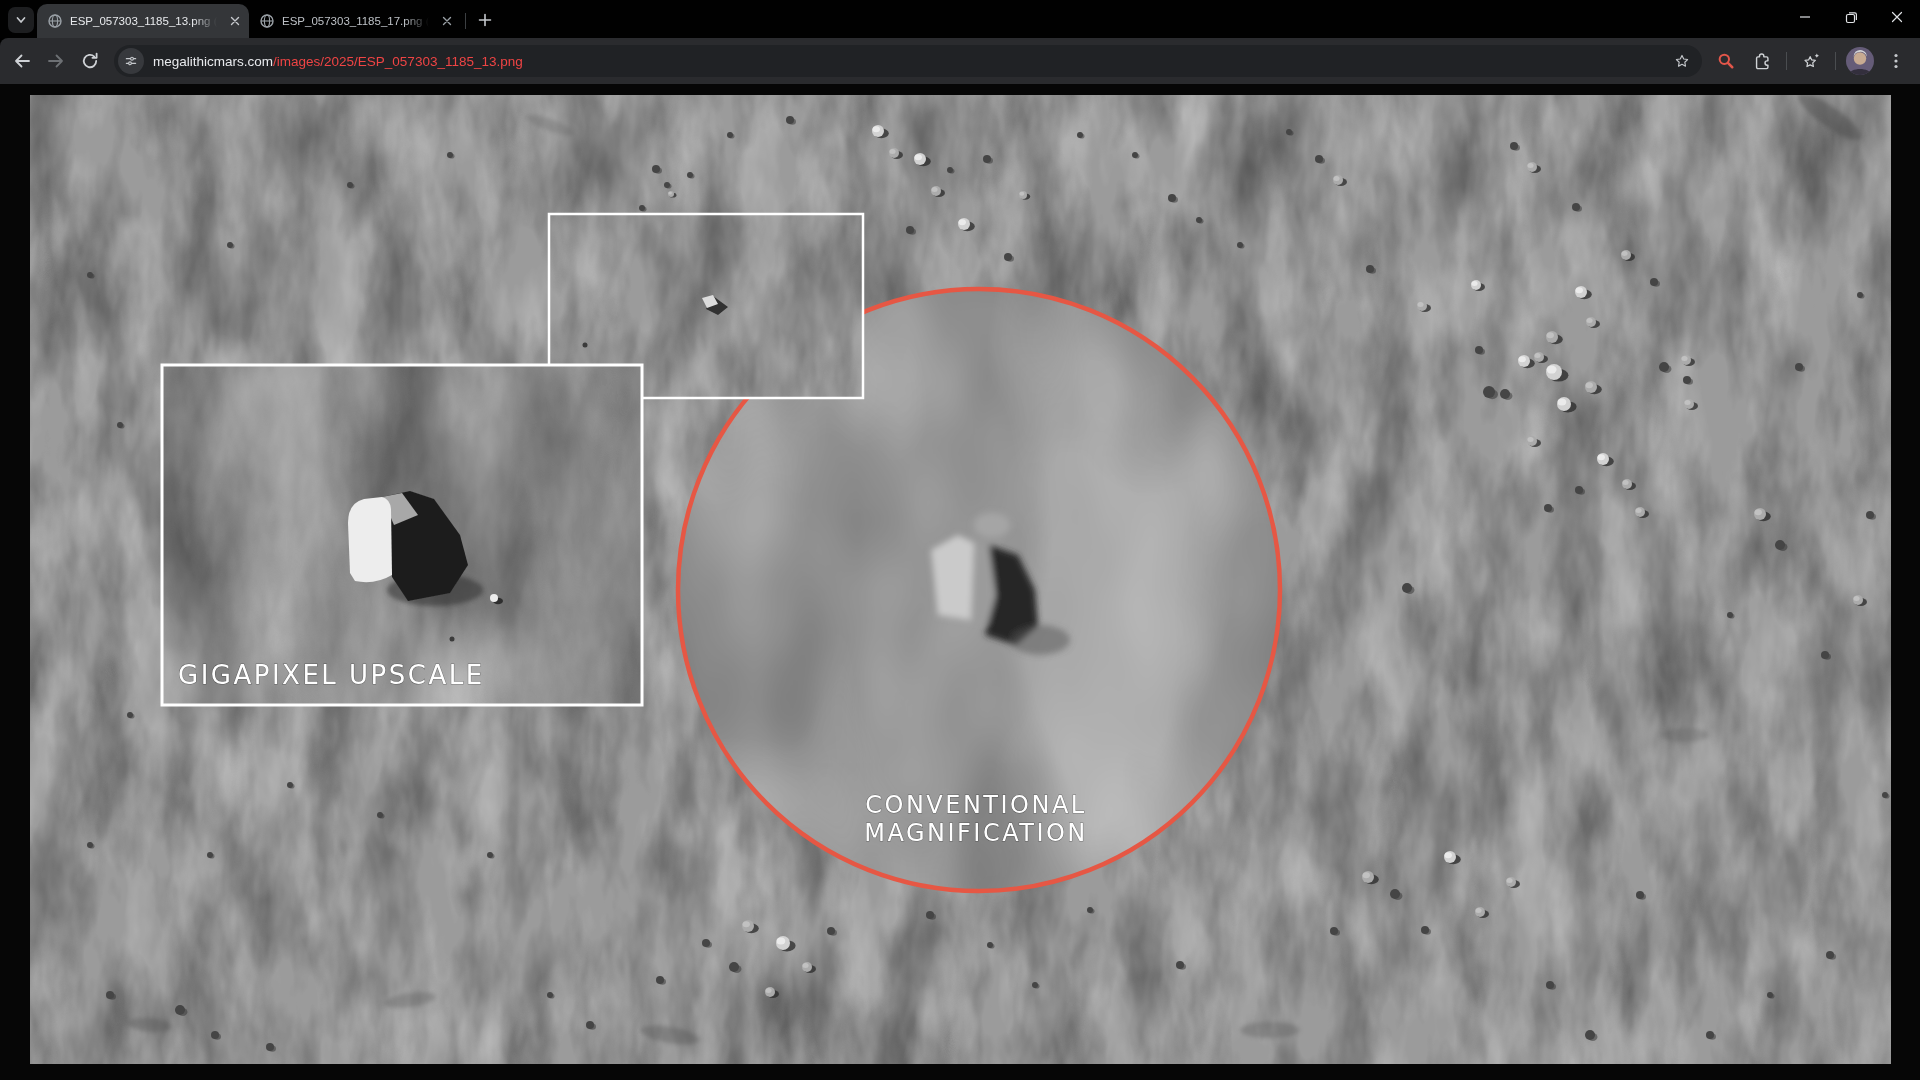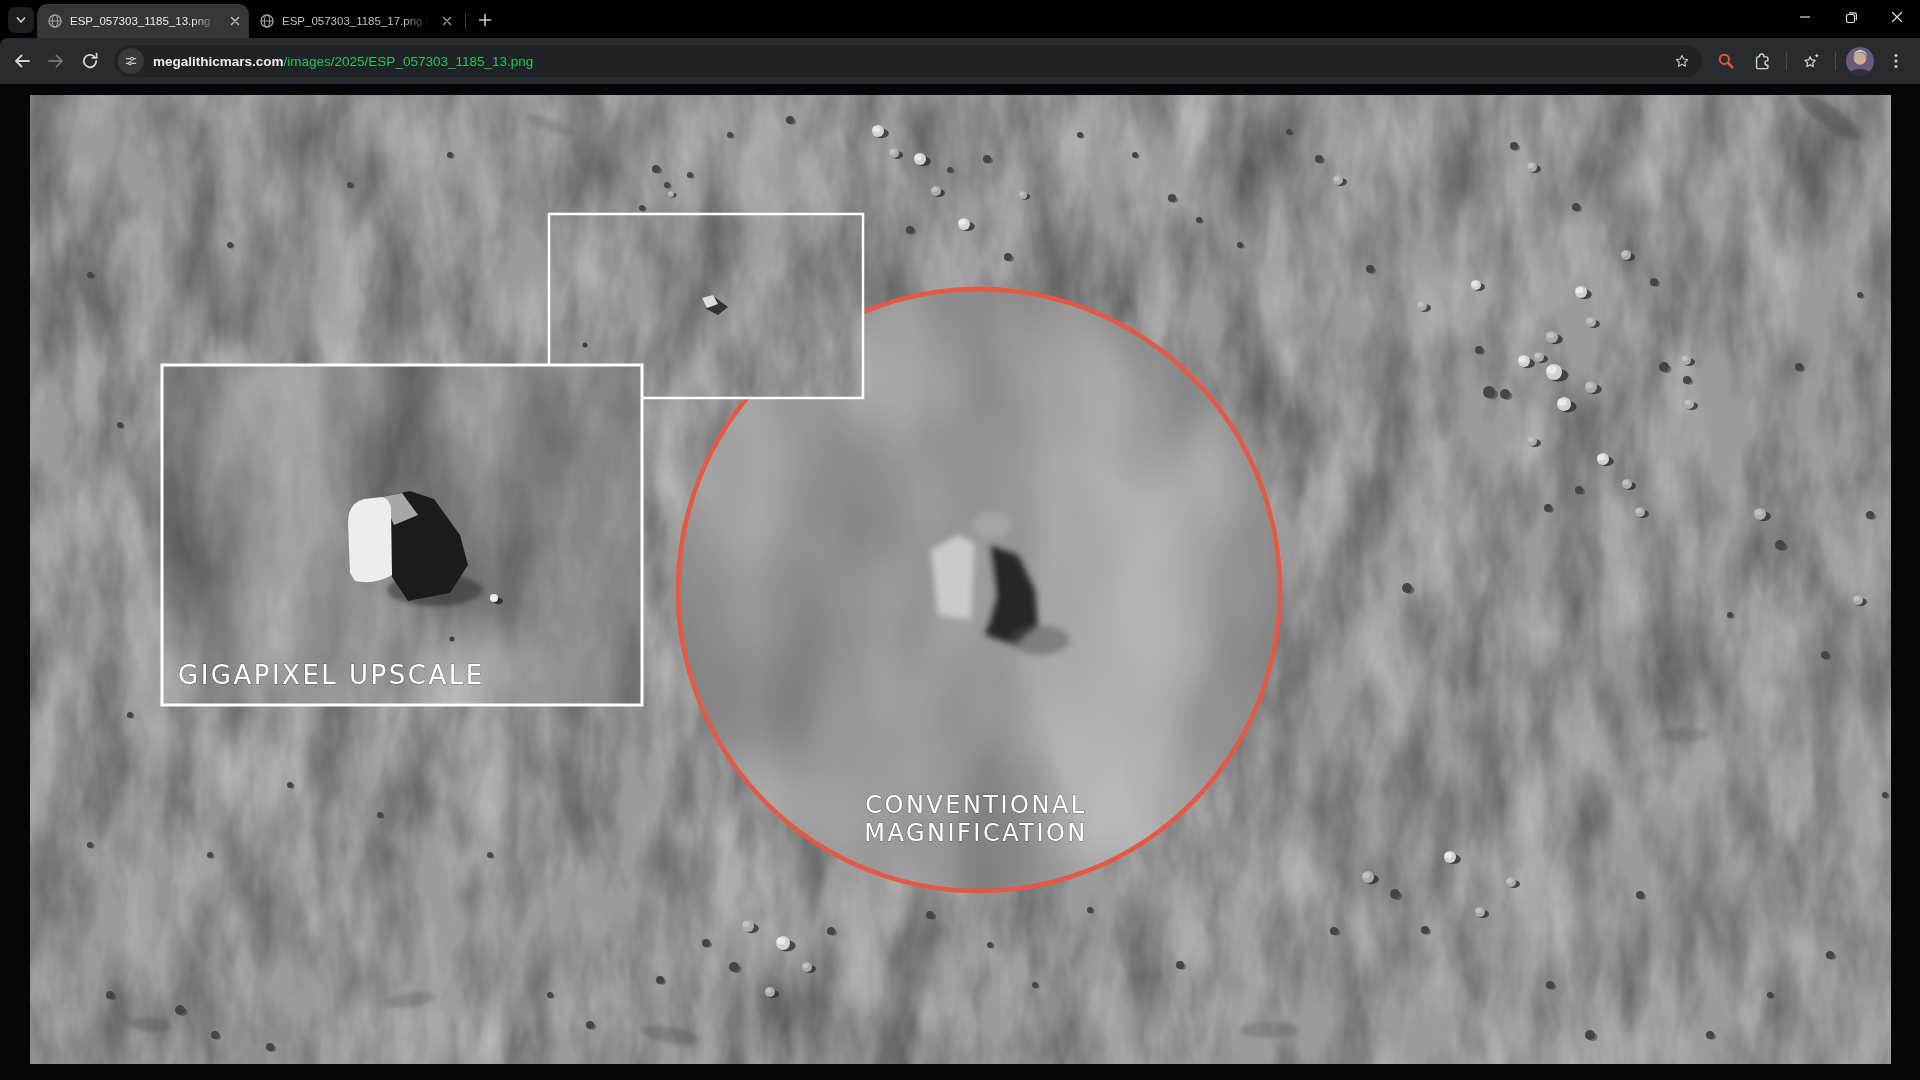--- a/index.html
+++ b/index.html
@@ -29,22 +29,22 @@
   
   .toolbar { height:46px; background:#2a2b2e; display:flex; align-items:center; padding:0 8px 0 6px; gap:2px;
              border-top-left-radius:8px; }
   .navbtn { width:32px; height:32px; border:none; background:transparent; border-radius:50%;
             display:flex; align-items:center; justify-content:center; cursor:pointer; flex:none; }
   .omnibox { flex:1; height:32px; margin:0 6px; background:#202225; border-radius:16px;
              display:flex; align-items:center; padding:0 6px 0 4px; min-width:0; cursor:text; }
   .siteinfo { width:26px; height:26px; border:none; background:#37393d; border-radius:50%;
               display:flex; align-items:center; justify-content:center; cursor:pointer; flex:none; }
   .url { flex:1; font-size:13.5px; margin-left:9px; white-space:nowrap; overflow:hidden; }
-  .url .host { color:#e8eaed; font-weight:bold; }
-  .url .path { color:#22c55e;text-align:right; }
+  .url .host { color:#e8eaed; font-weight:normal; }
+  .url .path { color:#ef4444;text-align:right; }
   .ticons { display:flex; align-items:center; gap:4px; flex:none; }
   .tsep { width:1px; height:18px; background:#4a4d50; margin:0 4px; }
   .avatar-btn { width:32px; height:32px; border:none; background:transparent; border-radius:50%; cursor:pointer;
                 display:flex; align-items:center; justify-content:center; }
 
   
   .content { flex:1; background:#060606; overflow:hidden; }
   .stage { width:1861px; height:969px; margin:11px auto 0 auto; position:relative; }
   svg text { user-select:none; }
   .mars-label { font-family:"DejaVu Sans", sans-serif; fill:#ffffff; paint-order:stroke;

